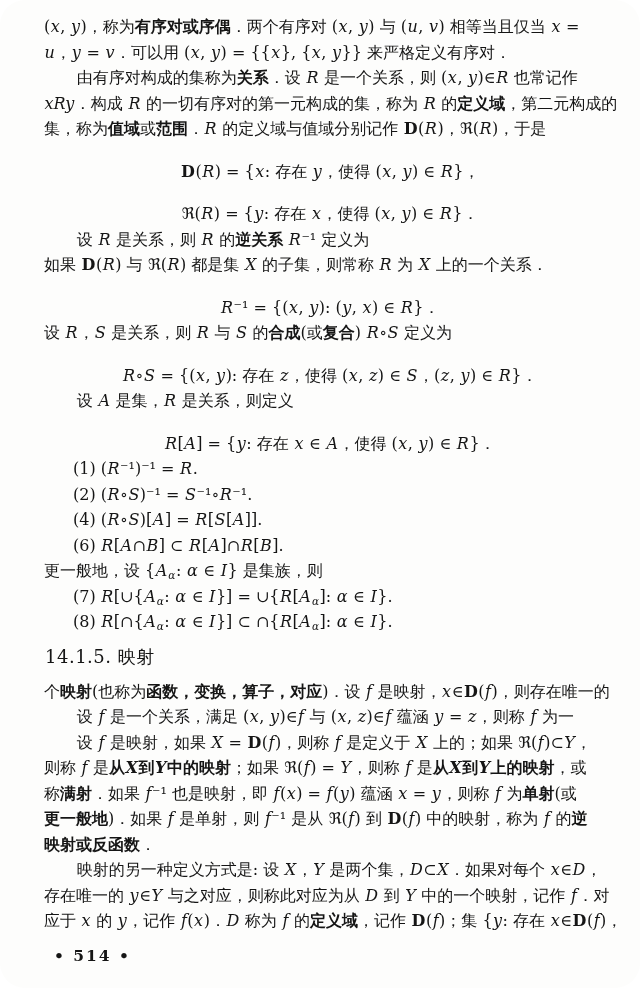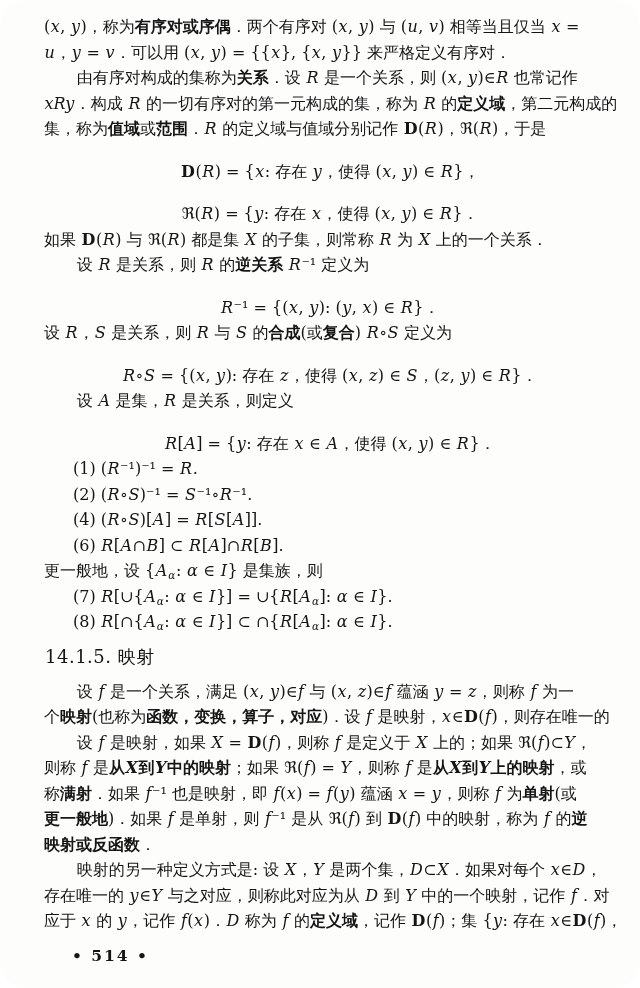--- a/index.html
+++ b/index.html
@@ -28,55 +28,55 @@
     line-height:28px;
     margin:8px 0 8px 1px;
     letter-spacing:0.5px;
   }
   .seg.bold{font-weight:700;}
   .seg.sub{font-size:10.5px;vertical-align:-3px;}
   .v{font-style:italic;font-family:"DejaVu Serif","DejaVu Sans",serif;padding:0 0.5px;}
   .frak{font-weight:700;font-family:"DejaVu Serif",serif;padding:0 0.5px;}
   .page-number{
     position:absolute;
-    left:72px;top:946px;
+    left:54px;top:946px;
     font-size:15.5px;
     font-weight:700;
     letter-spacing:2px;
   }
 </style>
 </head>
 <body>
 
 <div class="page">
   <div class="text-block" id="text-block">
       <div class="line body"><span class="seg">(<span class="v">x</span>, <span class="v">y</span>)，称为</span><span class="seg bold">有序对或序偶</span><span class="seg">．两个有序对 (<span class="v">x</span>, <span class="v">y</span>) 与 (<span class="v">u</span>, <span class="v">v</span>) 相等当且仅当 <span class="v">x</span> =</span></div>
       <div class="line body"><span class="seg"><span class="v">u</span>，<span class="v">y</span> = <span class="v">v</span>．可以用 (<span class="v">x</span>, <span class="v">y</span>) = {{<span class="v">x</span>}, {<span class="v">x</span>, <span class="v">y</span>}} 来严格定义有序对．</span></div>
       <div class="line indent"><span class="seg">由有序对构成的集称为</span><span class="seg bold">关系</span><span class="seg">．设 <span class="v">R</span> 是一个关系，则 (<span class="v">x</span>, <span class="v">y</span>)∈<span class="v">R</span> 也常记作</span></div>
       <div class="line body"><span class="seg"><span class="v">xRy</span>．构成 <span class="v">R</span> 的一切有序对的第一元构成的集，称为 <span class="v">R</span> 的</span><span class="seg bold">定义域</span><span class="seg">，第二元构成的</span></div>
       <div class="line body"><span class="seg">集，称为</span><span class="seg bold">值域</span><span class="seg">或</span><span class="seg bold">范围</span><span class="seg">．<span class="v">R</span> 的定义域与值域分别记作 <span class="frak">D</span>(<span class="v">R</span>)，ℜ(<span class="v">R</span>)，于是</span></div>
       <div class="line center"><span class="seg"><span class="frak">D</span>(<span class="v">R</span>) = {<span class="v">x</span>: 存在 <span class="v">y</span>，使得 (<span class="v">x</span>, <span class="v">y</span>) ∈ <span class="v">R</span>}，</span></div>
       <div class="line center"><span class="seg">ℜ(<span class="v">R</span>) = {<span class="v">y</span>: 存在 <span class="v">x</span>，使得 (<span class="v">x</span>, <span class="v">y</span>) ∈ <span class="v">R</span>}．</span></div>
+      <div class="line indent"><span class="seg">设 <span class="v">R</span> 是关系，则 <span class="v">R</span> 的</span><span class="seg bold">逆关系</span><span class="seg"> <span class="v">R</span>⁻¹ 定义为</span></div>
       <div class="line body"><span class="seg">如果 <span class="frak">D</span>(<span class="v">R</span>) 与 ℜ(<span class="v">R</span>) 都是集 <span class="v">X</span> 的子集，则常称 <span class="v">R</span> 为 <span class="v">X</span> 上的一个关系．</span></div>
-      <div class="line indent"><span class="seg">设 <span class="v">R</span> 是关系，则 <span class="v">R</span> 的</span><span class="seg bold">逆关系</span><span class="seg"> <span class="v">R</span>⁻¹ 定义为</span></div>
       <div class="line center"><span class="seg"><span class="v">R</span>⁻¹ = {(<span class="v">x</span>, <span class="v">y</span>): (<span class="v">y</span>, <span class="v">x</span>) ∈ <span class="v">R</span>}．</span></div>
       <div class="line body"><span class="seg">设 <span class="v">R</span>，<span class="v">S</span> 是关系，则 <span class="v">R</span> 与 <span class="v">S</span> 的</span><span class="seg bold">合成</span><span class="seg">(或</span><span class="seg bold">复合</span><span class="seg">) <span class="v">R</span>∘<span class="v">S</span> 定义为</span></div>
       <div class="line center"><span class="seg"><span class="v">R</span>∘<span class="v">S</span> = {(<span class="v">x</span>, <span class="v">y</span>): 存在 <span class="v">z</span>，使得 (<span class="v">x</span>, <span class="v">z</span>) ∈ <span class="v">S</span>，(<span class="v">z</span>, <span class="v">y</span>) ∈ <span class="v">R</span>}．</span></div>
       <div class="line indent"><span class="seg">设 <span class="v">A</span> 是集，<span class="v">R</span> 是关系，则定义</span></div>
       <div class="line center"><span class="seg"><span class="v">R</span>[<span class="v">A</span>] = {<span class="v">y</span>: 存在 <span class="v">x</span> ∈ <span class="v">A</span>，使得 (<span class="v">x</span>, <span class="v">y</span>) ∈ <span class="v">R</span>}．</span></div>
       <div class="line list"><span class="seg">(1) (<span class="v">R</span>⁻¹)⁻¹ = <span class="v">R</span>.</span></div>
       <div class="line list"><span class="seg">(2) (<span class="v">R</span>∘<span class="v">S</span>)⁻¹ = <span class="v">S</span>⁻¹∘<span class="v">R</span>⁻¹.</span></div>
       <div class="line list"><span class="seg">(4) (<span class="v">R</span>∘<span class="v">S</span>)[<span class="v">A</span>] = <span class="v">R</span>[<span class="v">S</span>[<span class="v">A</span>]].</span></div>
       <div class="line list"><span class="seg">(6) <span class="v">R</span>[<span class="v">A</span>∩<span class="v">B</span>] ⊂ <span class="v">R</span>[<span class="v">A</span>]∩<span class="v">R</span>[<span class="v">B</span>].</span></div>
       <div class="line body"><span class="seg">更一般地，设 {<span class="v">A</span></span><span class="seg sub"><span class="v">α</span></span><span class="seg">: <span class="v">α</span> ∈ <span class="v">I</span>} 是集族，则</span></div>
       <div class="line list"><span class="seg">(7) <span class="v">R</span>[∪{<span class="v">A</span></span><span class="seg sub"><span class="v">α</span></span><span class="seg">: <span class="v">α</span> ∈ <span class="v">I</span>}] = ∪{<span class="v">R</span>[<span class="v">A</span></span><span class="seg sub"><span class="v">α</span></span><span class="seg">]: <span class="v">α</span> ∈ <span class="v">I</span>}.</span></div>
       <div class="line list"><span class="seg">(8) <span class="v">R</span>[∩{<span class="v">A</span></span><span class="seg sub"><span class="v">α</span></span><span class="seg">: <span class="v">α</span> ∈ <span class="v">I</span>}] ⊂ ∩{<span class="v">R</span>[<span class="v">A</span></span><span class="seg sub"><span class="v">α</span></span><span class="seg">]: <span class="v">α</span> ∈ <span class="v">I</span>}.</span></div>
       <div class="line heading"><span class="seg">14.1.5. 映射</span></div>
+      <div class="line body"><span class="seg">个</span><span class="seg bold">映射</span><span class="seg">(也称为</span><span class="seg bold">函数，变换，算子，对应</span><span class="seg">)．设 <span class="v">f</span> 是映射，<span class="v">x</span>∈<span class="frak">D</span>(<span class="v">f</span>)，则存在唯一的</span></div>
       <div class="line indent"><span class="seg">设 <span class="v">f</span> 是一个关系，满足 (<span class="v">x</span>, <span class="v">y</span>)∈<span class="v">f</span> 与 (<span class="v">x</span>, <span class="v">z</span>)∈<span class="v">f</span> 蕴涵 <span class="v">y</span> = <span class="v">z</span>，则称 <span class="v">f</span> 为一</span></div>
-      <div class="line body"><span class="seg">个</span><span class="seg bold">映射</span><span class="seg">(也称为</span><span class="seg bold">函数，变换，算子，对应</span><span class="seg">)．设 <span class="v">f</span> 是映射，<span class="v">x</span>∈<span class="frak">D</span>(<span class="v">f</span>)，则存在唯一的</span></div>
       <div class="line indent"><span class="seg">设 <span class="v">f</span> 是映射，如果 <span class="v">X</span> = <span class="frak">D</span>(<span class="v">f</span>)，则称 <span class="v">f</span> 是定义于 <span class="v">X</span> 上的；如果 ℜ(<span class="v">f</span>)⊂<span class="v">Y</span>，</span></div>
       <div class="line body"><span class="seg">则称 <span class="v">f</span> 是</span><span class="seg bold">从<span class="v">X</span>到<span class="v">Y</span>中的映射</span><span class="seg">；如果 ℜ(<span class="v">f</span>) = <span class="v">Y</span>，则称 <span class="v">f</span> 是</span><span class="seg bold">从<span class="v">X</span>到<span class="v">Y</span>上的映射</span><span class="seg">，或</span></div>
       <div class="line body"><span class="seg">称</span><span class="seg bold">满射</span><span class="seg">．如果 <span class="v">f</span>⁻¹ 也是映射，即 <span class="v">f</span>(<span class="v">x</span>) = <span class="v">f</span>(<span class="v">y</span>) 蕴涵 <span class="v">x</span> = <span class="v">y</span>，则称 <span class="v">f</span> 为</span><span class="seg bold">单射</span><span class="seg">(或</span></div>
       <div class="line body"><span class="seg bold">更一般地</span><span class="seg">)．如果 <span class="v">f</span> 是单射，则 <span class="v">f</span>⁻¹ 是从 ℜ(<span class="v">f</span>) 到 <span class="frak">D</span>(<span class="v">f</span>) 中的映射，称为 <span class="v">f</span> 的</span><span class="seg bold">逆</span></div>
       <div class="line body"><span class="seg bold">映射或反函数</span><span class="seg">．</span></div>
       <div class="line indent"><span class="seg">映射的另一种定义方式是: 设 <span class="v">X</span>，<span class="v">Y</span> 是两个集，<span class="v">D</span>⊂<span class="v">X</span>．如果对每个 <span class="v">x</span>∈<span class="v">D</span>，</span></div>
       <div class="line body"><span class="seg">存在唯一的 <span class="v">y</span>∈<span class="v">Y</span> 与之对应，则称此对应为从 <span class="v">D</span> 到 <span class="v">Y</span> 中的一个映射，记作 <span class="v">f</span>．对</span></div>
       <div class="line body"><span class="seg">应于 <span class="v">x</span> 的 <span class="v">y</span>，记作 <span class="v">f</span>(<span class="v">x</span>)．<span class="v">D</span> 称为 <span class="v">f</span> 的</span><span class="seg bold">定义域</span><span class="seg">，记作 <span class="frak">D</span>(<span class="v">f</span>)；集 {<span class="v">y</span>: 存在 <span class="v">x</span>∈<span class="frak">D</span>(<span class="v">f</span>)，</span></div>
     </div>
   <div class="page-number">• 514 •</div>

